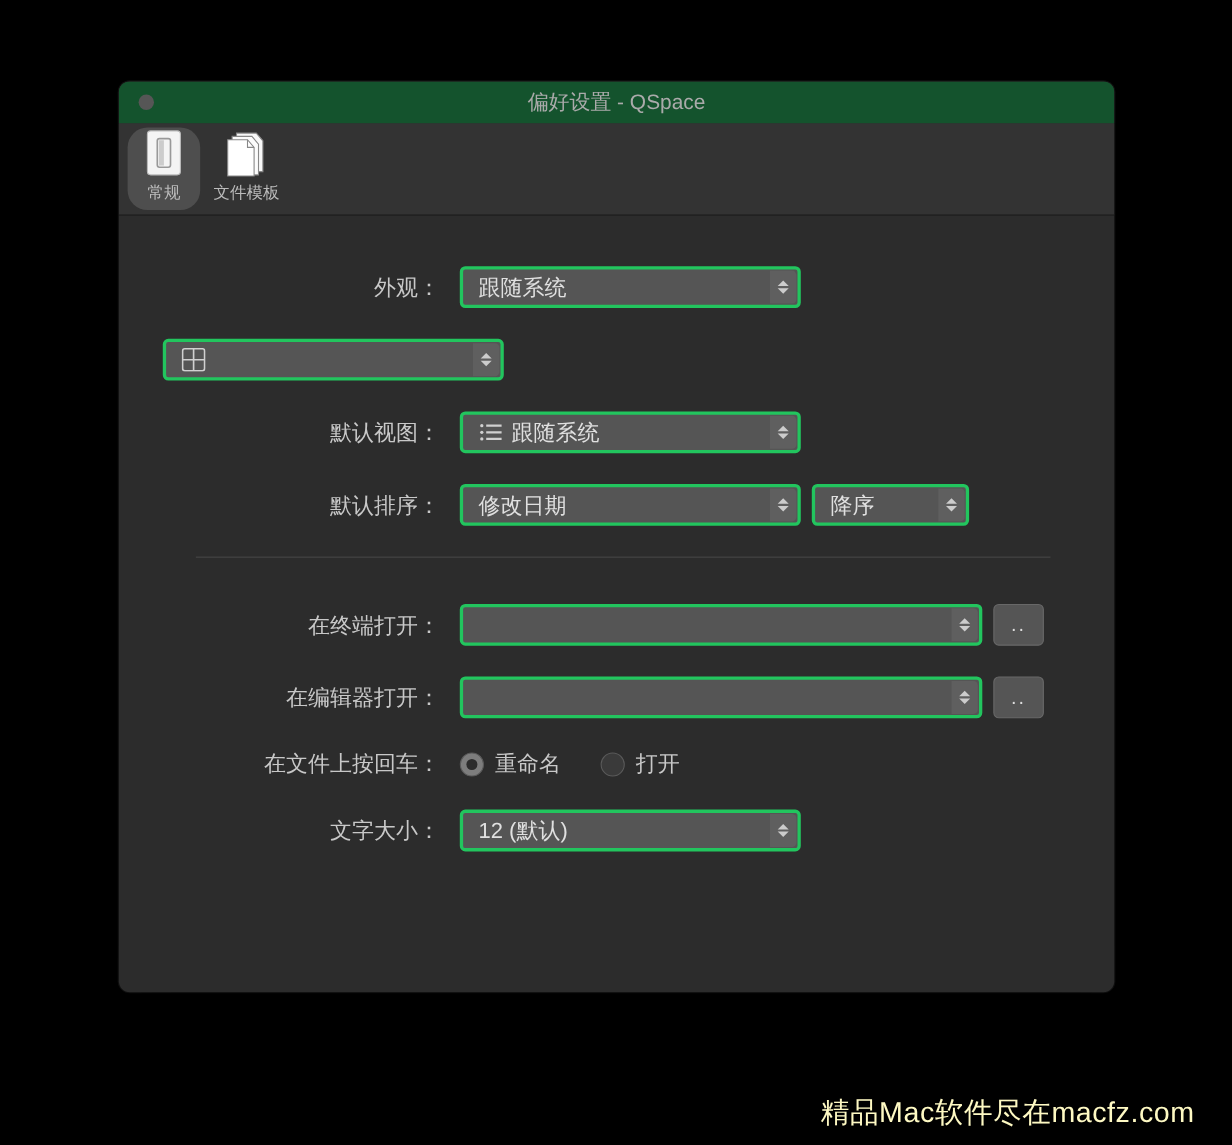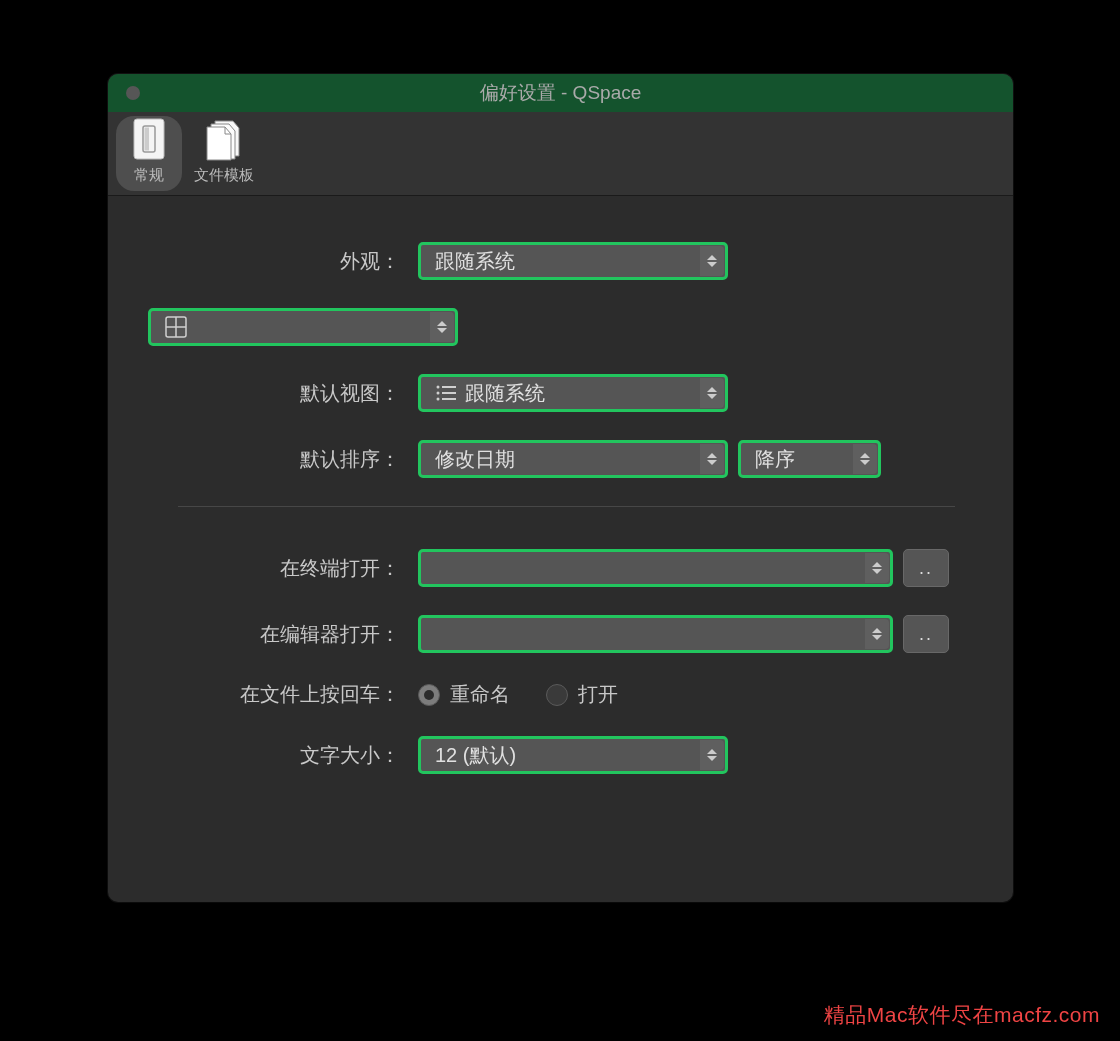--- a/index.html
+++ b/index.html
@@ -195,24 +195,24 @@
   color: #c8c8c8;
   font-size: 20px;
 }
 .select-icon {
   margin-right: 8px;
   display: inline-flex;
   align-items: center;
 }
 .watermark {
   position: absolute;
-  right: 20px;
+  right: 34px;
   bottom: 12px;
-  font-size: 21px;
-  color: #ef4444;
+  font-size: 26px;
+  color: #fef9c3;
   letter-spacing: 0.5px;
 }
 </style>
 </head>
 <body>
 
 <div class="window">
   <div class="titlebar">
     <div class="traffic-light"></div>
     <div class="title-text">偏好设置 - QSpace</div>

